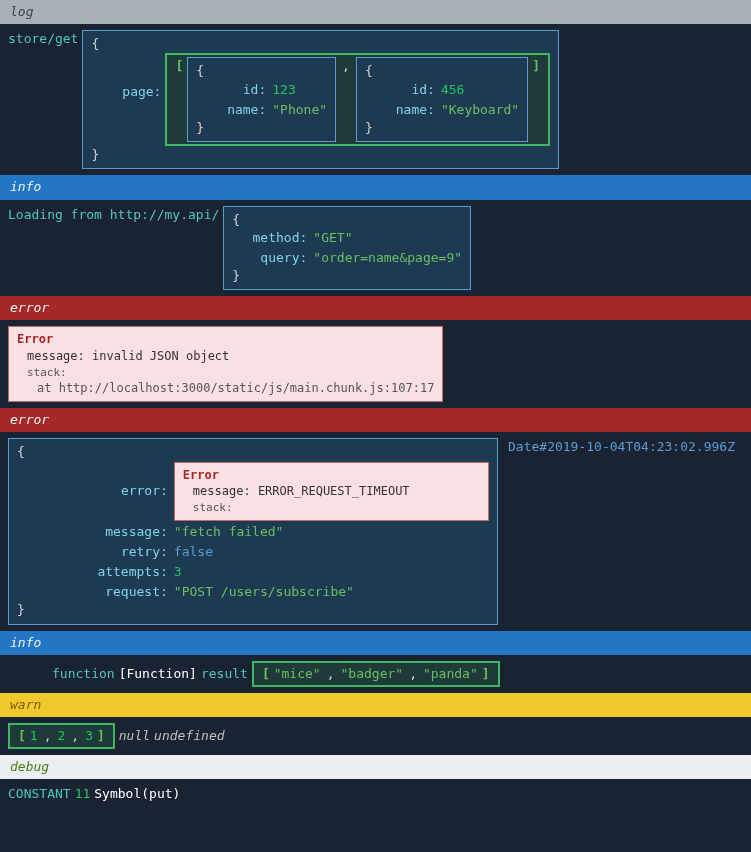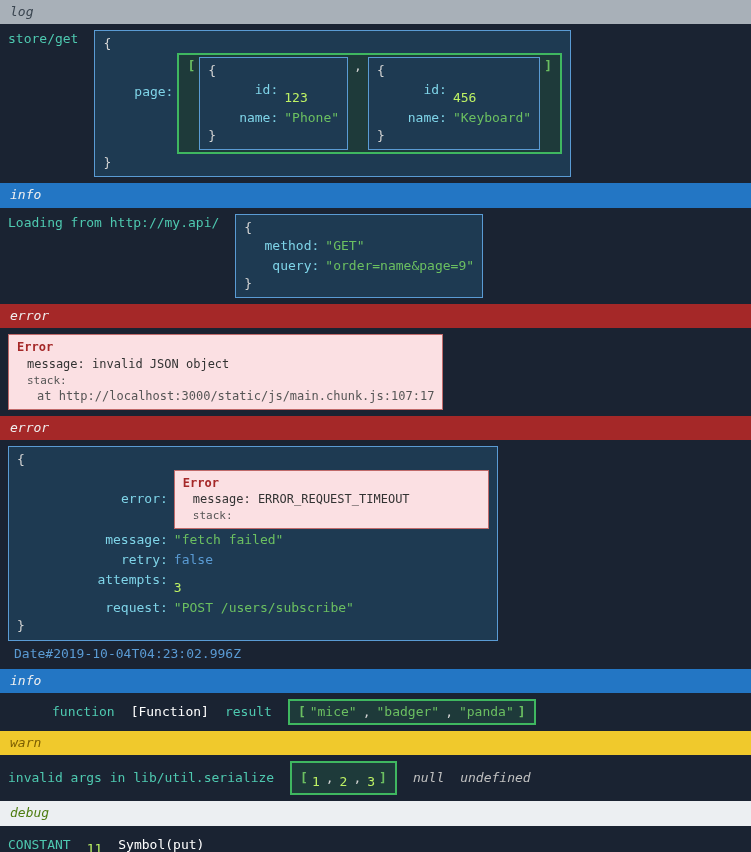--- a/index.html
+++ b/index.html
@@ -38,31 +38,30 @@
   }
   .hdr-debug {
     background: #eceff2;
     color: #4d7c0f;
   }
   .section-body {
     padding: 6px 8px;
     display: flex;
     align-items: flex-start;
     flex-wrap: wrap;
-    gap: 4px 16px;
+    gap: 4px 4px;
   }
   .teal {
     color: #4ec9b0;
   }
   .brace {
     color: #d4d4d4;
   }
   .num {
-    color: #bef264;
-    margin-top: 8px;
+    color: #22c55e;
   }
   .str {
     color: #6bbf61;
   }
   .bool {
     color: #5a9bd4;
   }
   .kw-null {
     color: #c0c0c0;
     font-style: italic;
@@ -245,21 +244,20 @@
     <span class="comma">,</span>
     <span class="str">"badger"</span>
     <span class="comma">,</span>
     <span class="str">"panda"</span>
     <span class="bracket-green">]</span>
   </div>
 </div>
 
 <div class="section-header hdr-warn">warn</div>
 <div class="section-body" style="align-items:center;">
-  <span class="teal">invalid args in lib/util.serialize</span>
   <div class="arr-box" style="align-items:center;">
     <span class="bracket-green">[</span>
     <span class="num">1</span>
     <span class="comma">,</span>
     <span class="num">2</span>
     <span class="comma">,</span>
     <span class="num">3</span>
     <span class="bracket-green">]</span>
   </div>
   <span class="kw-null">null</span>

